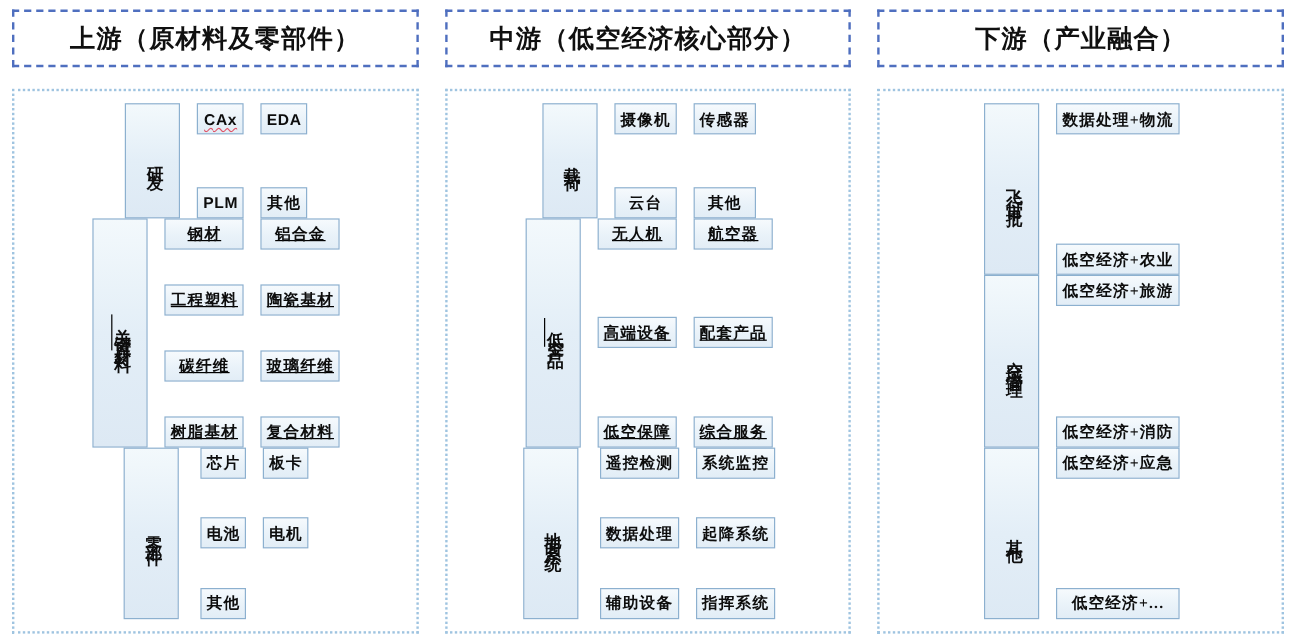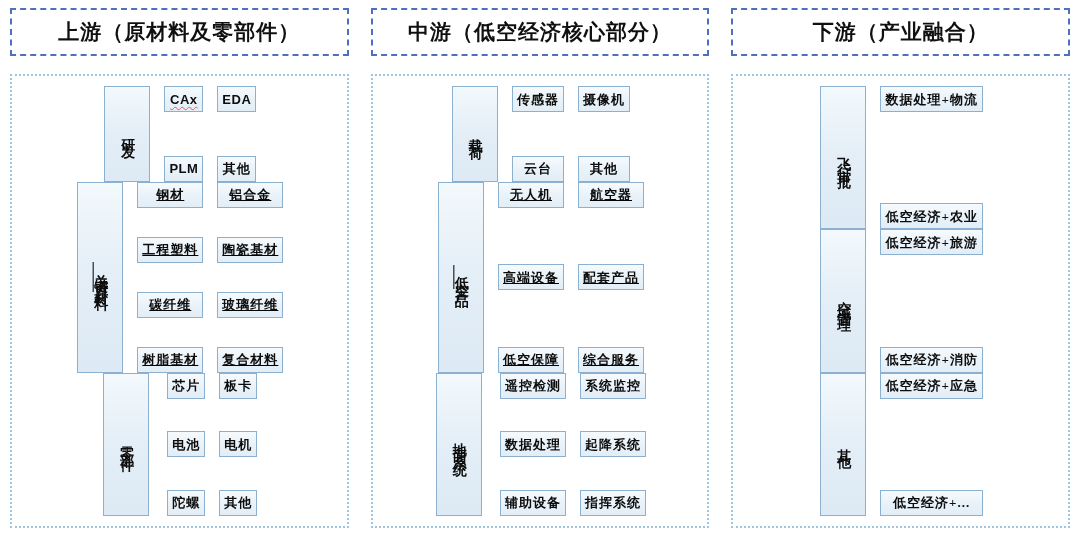--- a/index.html
+++ b/index.html
@@ -207,47 +207,44 @@
           <div class="item-box">
             <span class="item-text">板卡</span>
             </div>
           <div class="item-box">
             <span class="item-text">电池</span>
             </div>
           <div class="item-box">
             <span class="item-text">电机</span>
             </div>
           <div class="item-box">
-            <span class="item-text">陀螺</span>
-            </div>
-          <div class="item-box">
             <span class="item-text">其他</span>
             </div>
         </div>
       </div>
 
     </div>
   </div>
 
   <div class="column">
     <div class="col-header">
       <div class="col-header-text">中游（低空经济核心部分）</div>
     </div>
     <div class="col-body">
 
       <div class="group g-flex-2">
         <div class="group-label">
           <span class="group-label-text">载荷</span>
         </div>
         <div class="group-grid cols-2">
           <div class="item-box">
+            <span class="item-text">摄像机</span>
+            </div>
+          <div class="item-box">
             <span class="item-text">传感器</span>
-            </div>
-          <div class="item-box">
-            <span class="item-text">摄像机</span>
             </div>
           <div class="item-box">
             <span class="item-text">云台</span>
             </div>
           <div class="item-box">
             <span class="item-text">其他</span>
             </div>
         </div>
       </div>
 

